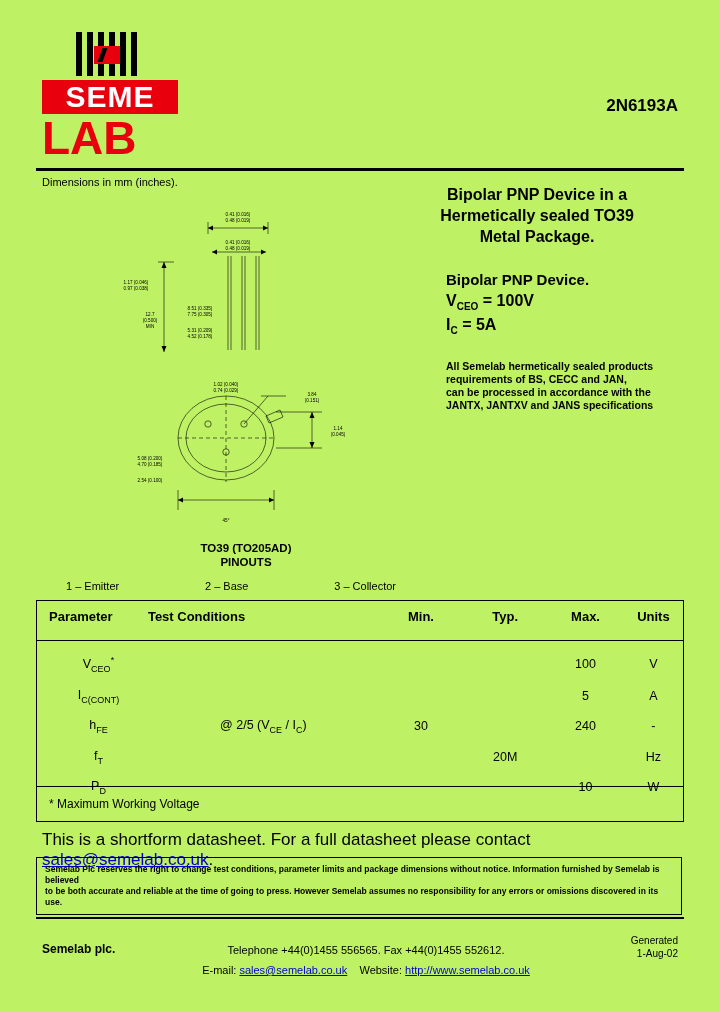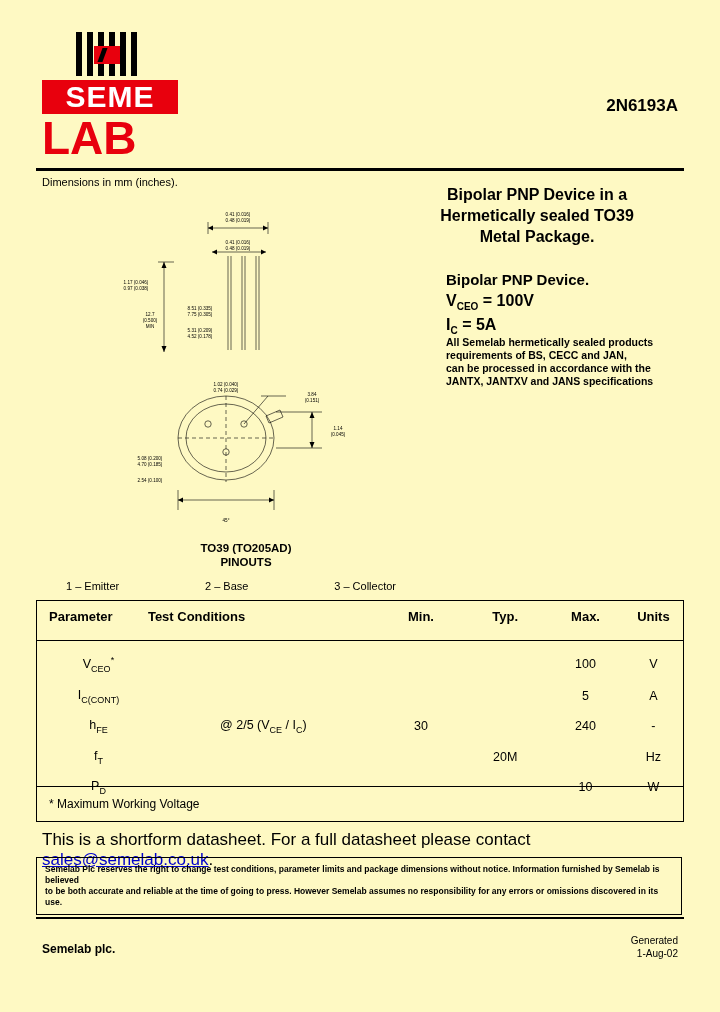--- a/index.html
+++ b/index.html
@@ -13,21 +13,21 @@
     font-family: "Liberation Sans", sans-serif;
     color: #000000;
     position: relative;
     overflow: hidden;
   }
   .page {
     position: absolute;
     left: 0; top: 0;
     width: 720px;
     height: 1012px;
-    background: #fef9c3;
+    background: #bef264;
   }
   .inner {
     position: absolute;
     left: 36px;
     top: 24px;
     width: 648px;
     height: 964px;
   }
 
   
@@ -150,20 +150,21 @@
     margin-top: 4px;
     font-size: 16px;
     font-weight: bold;
     padding-left: 54px;
   }
   .spec-line sub {
     font-size: 10px;
     font-weight: bold;
   }
   .note-block {
+    margin-top: 24px;
     padding-left: 54px;
     font-size: 10.5px;
     font-weight: bold;
     line-height: 13px;
   }
 
   
   .drawing {
     position: absolute;
     left: 80px;
@@ -532,20 +533,26 @@
     </div>
 
     <div class="disclaimer">
       <div>Semelab Plc reserves the right to change test conditions, parameter limits and package dimensions without notice. Information furnished by Semelab is believed</div>
       <div>to be both accurate and reliable at the time of going to press. However Semelab assumes no responsibility for any errors or omissions discovered in its use.</div>
     </div>
 
     <div class="footer-rule"></div>
     <div class="footer">
       <div class="footer-company">Semelab plc.</div>
+      <div class="footer-center">
+        <div>Telephone +44(0)1455 556565. Fax +44(0)1455 552612.</div>
+        <div>
+          <span>E-mail: </span><a class="link" href="#">sales@semelab.co.uk</a>&nbsp;&nbsp;&nbsp;&nbsp;<span>Website: </span><a class="link" href="#">http://www.semelab.co.uk</a>
+        </div>
+      </div>
       <div class="footer-generated">
         <div>Generated</div>
         <div>1-Aug-02</div>
       </div>
     </div>
 
   </div>
 </div>
 
 </body></html>

